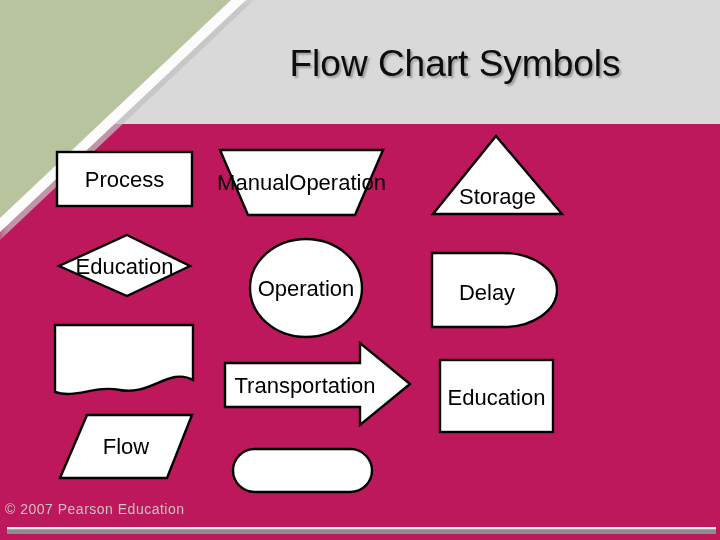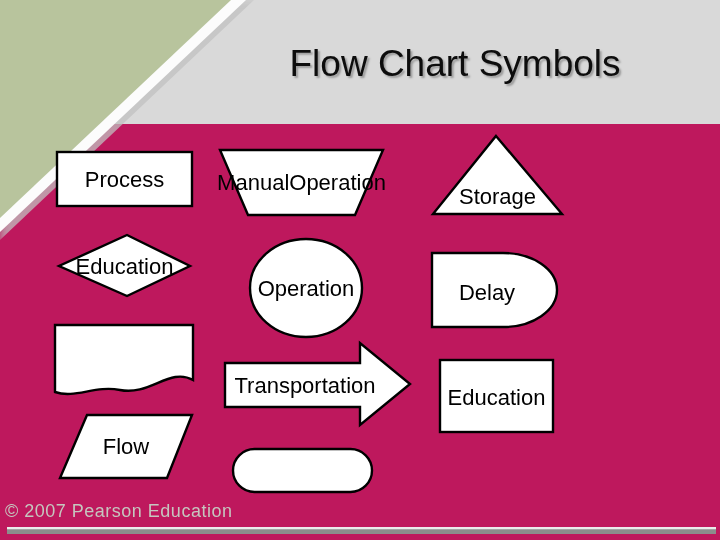--- a/index.html
+++ b/index.html
@@ -36,21 +36,21 @@
     white-space:nowrap;
   }
   .shapes-layer { position:absolute; left:0; top:0; }
   .shapes-layer .outline { fill:#ffffff; stroke:#000000; stroke-width:2.4; }
   .lbl {
     position:absolute; display:flex; align-items:center; justify-content:center;
     font-size:22px; line-height:23px; color:#000; white-space:nowrap;
   }
   .lbl.two-line { flex-direction:row; }
   .copyright {
-    position:absolute; left:5px; top:501px; font-size:18px;
+    position:absolute; left:5px; top:501px; font-size:14px;
     color:var(--copyright-gray, #c6c6bf); letter-spacing:.5px;
   }
   .bottom-rule {
     position:absolute; left:7px; top:527px; width:709px; height:7px;
     background:linear-gradient(to bottom,
       var(--rule-light, #ebebeb) 0, var(--rule-light, #ebebeb) 2px,
       #bdbdbd 2px, var(--rule-dark, #8c8c8c) 3px, var(--rule-dark, #8c8c8c) 7px);
   }
 </style>
 </head>

